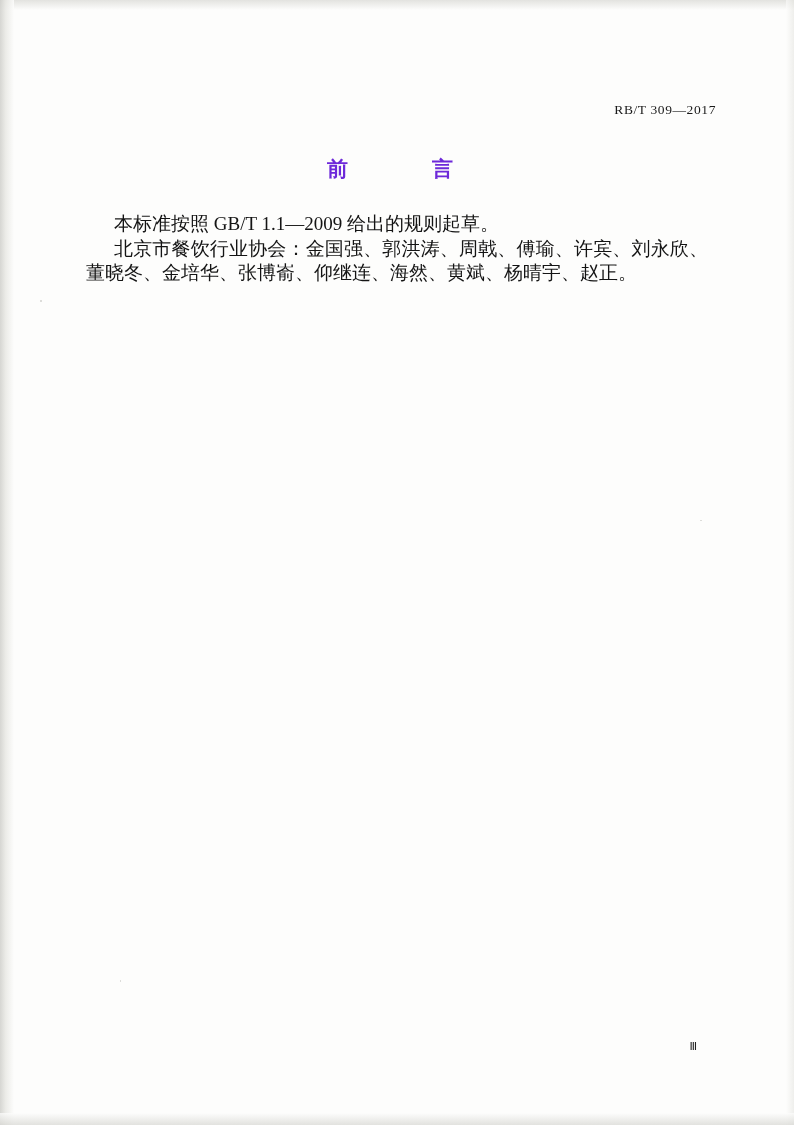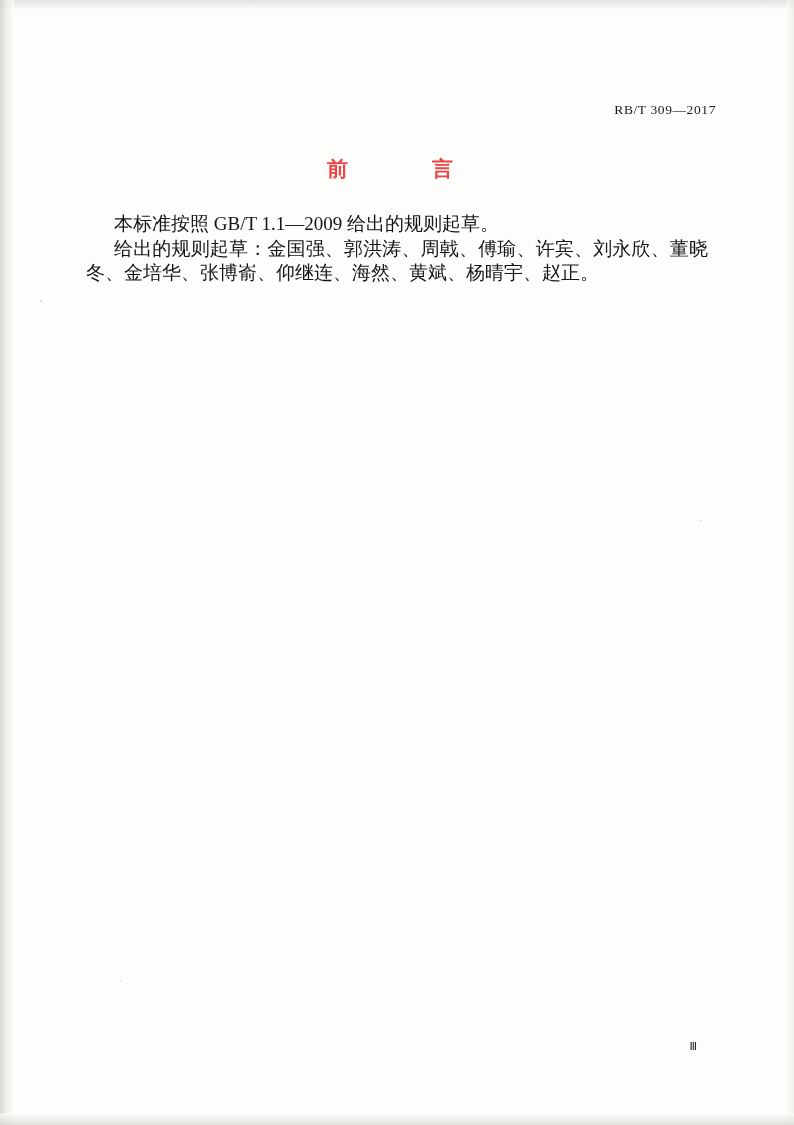--- a/index.html
+++ b/index.html
@@ -61,21 +61,21 @@
   }
 
   .doc-title {
     position: absolute;
     top: 155px;
     left: 0;
     width: 100%;
     text-align: center;
     font-size: 21px;
     font-weight: bold;
-    color: #ef4444;
+    color: #6d28d9;
     letter-spacing: 14px;
     font-family: "DejaVu Sans", sans-serif;
   }
 
   .body-block {
     position: absolute;
     top: 212px;
     left: 86px;
     width: 622px;
   }
@@ -122,18 +122,18 @@
   <div class="speck" style="left:40px; top:300px; width:2px; height:2px;"></div>
   <div class="speck" style="left:700px; top:520px; width:2px; height:1px;"></div>
   <div class="speck" style="left:120px; top:980px; width:1px; height:2px;"></div>
 
   <div class="header-code">RB/T 309—2017</div>
 
   <div class="doc-title">前　　言</div>
 
   <div class="body-block">
     <p class="para indent">本标准按照 GB/T 1.1—2009 给出的规则起草。</p>
-    <p class="para indent">给出的规则起草：金国强、郭洪涛、周戟、傅瑜、许宾、刘永欣、董晓冬、金培华、张博嵛、仰继连、海然、黄斌、杨晴宇、赵正。</p>
+    <p class="para indent">北京市餐饮行业协会：金国强、郭洪涛、周戟、傅瑜、许宾、刘永欣、董晓冬、金培华、张博嵛、仰继连、海然、黄斌、杨晴宇、赵正。</p>
   </div>
 
   <div class="page-number">Ⅲ</div>
 
 </div>
 
 </body></html>

